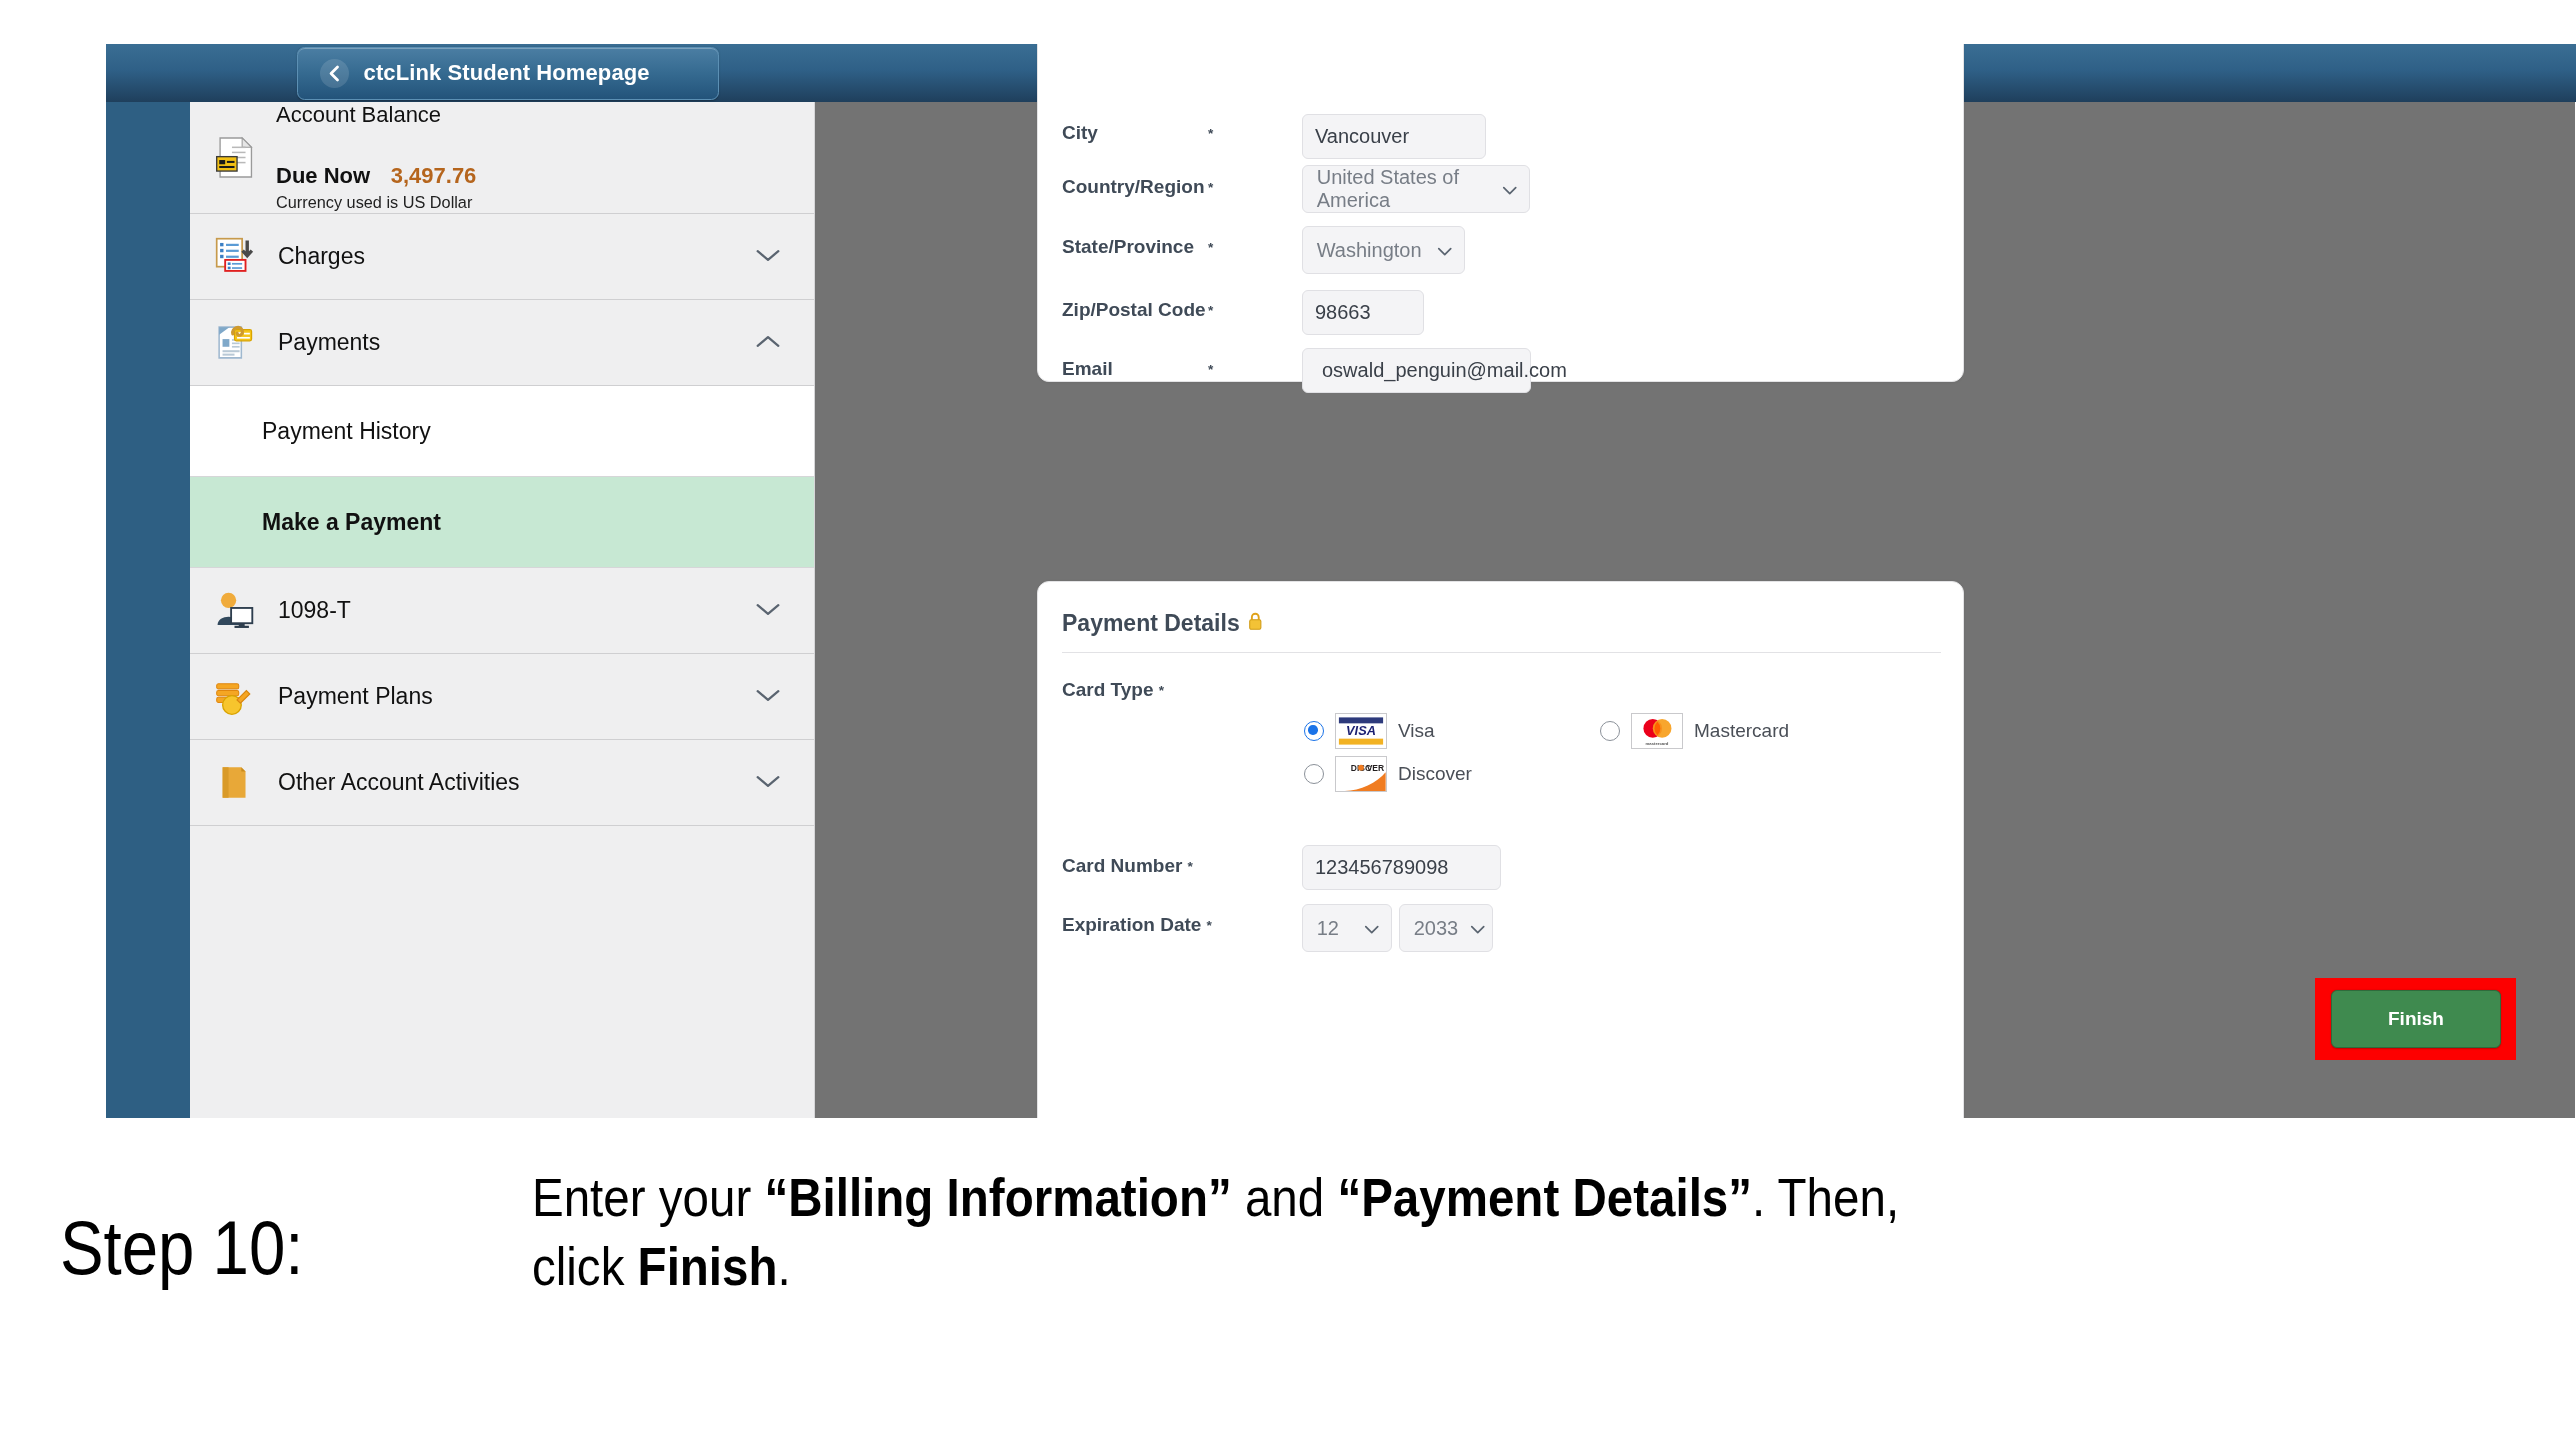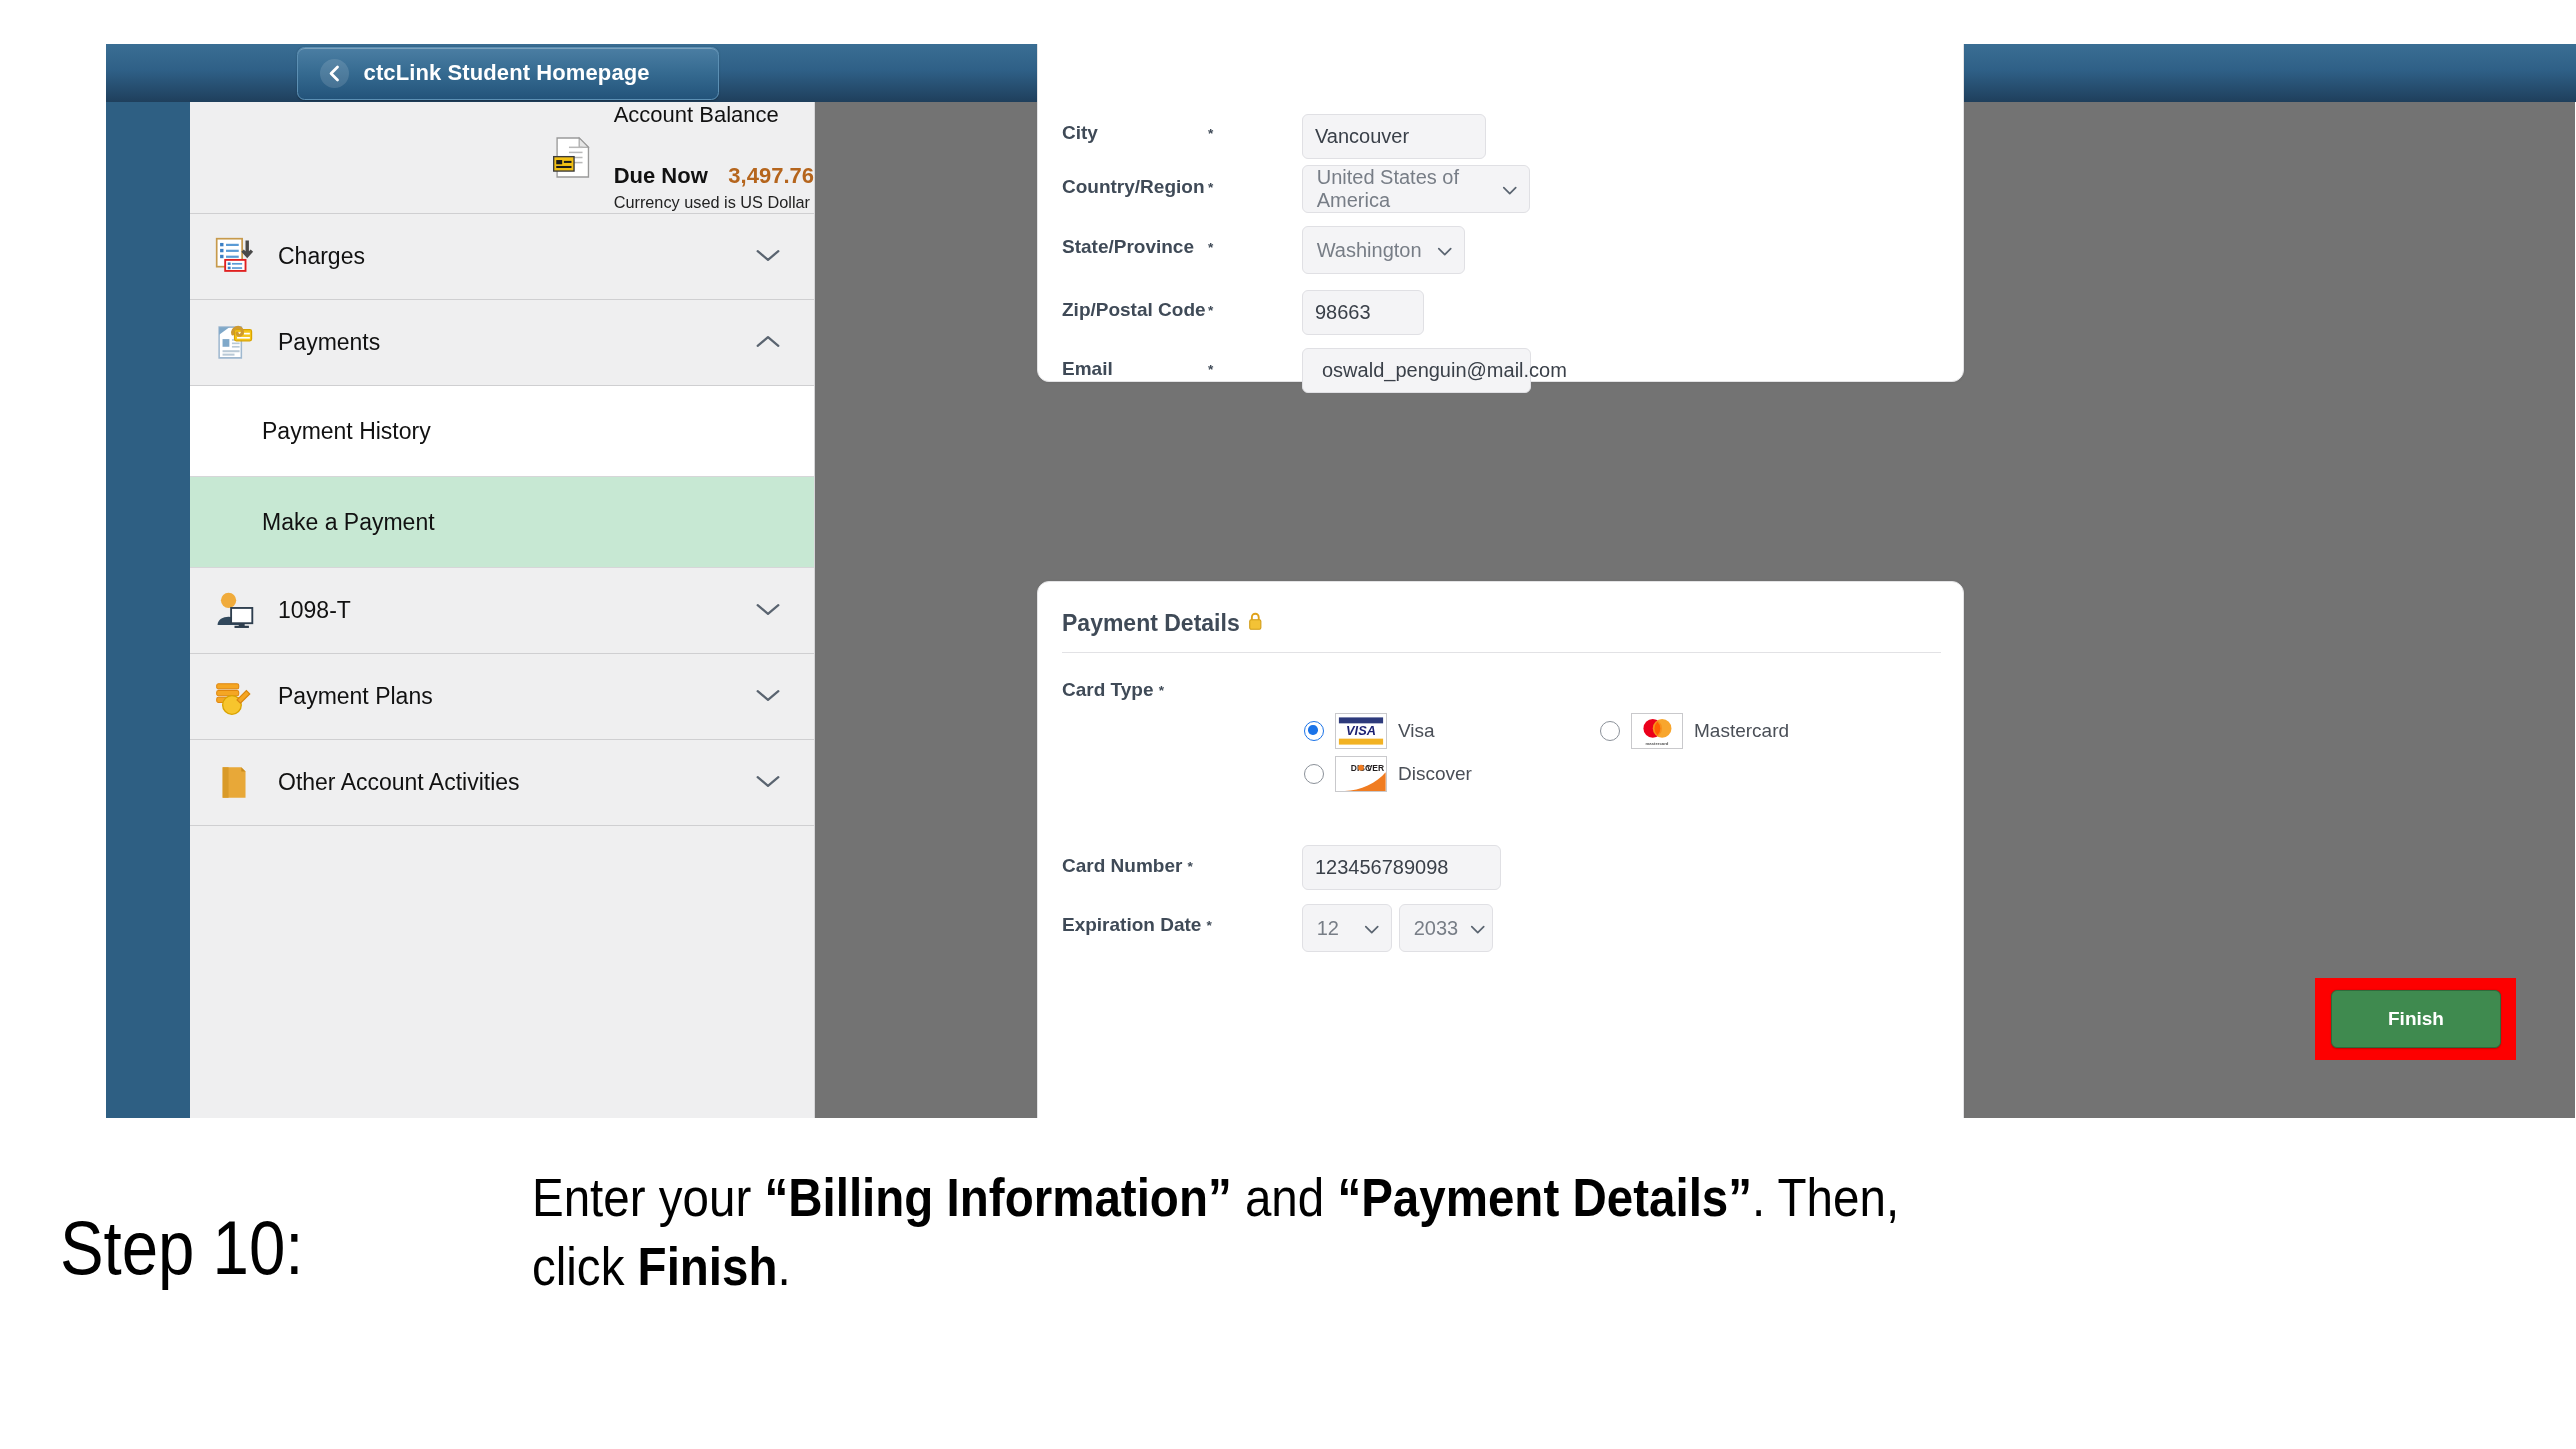--- a/index.html
+++ b/index.html
@@ -72,21 +72,20 @@
   #sidebar-top-accent{
     position:absolute;left:84px;top:0;width:625px;height:3.4px;
     background:#a8c6de;
   }
   .balance-row{
     position:relative;
     height:112px;
     border-bottom:0.9px solid #cfcfd1;
     display:flex;align-items:center;padding-left:19px;
     box-sizing:border-box;
-    justify-content:flex-end;
   }
   .balance-icon{width:50px;flex:0 0 50px;display:flex;justify-content:center;}
   .balance-text{padding-left:17px;line-height:1.22;}
   .balance-title{font-size:22px;color:#111;}
   .balance-due-line{display:flex;align-items:baseline;gap:20.6px;margin-top:2.6px;}
   .balance-due-label{font-size:22px;font-weight:bold;color:#111;margin-top:32px;}
   .balance-amount{font-size:22px;font-weight:bold;color:#b5651d;}
   .balance-currency{font-size:16.3px;color:#222;margin-top:3.4px;}
 
   .nav-item{
@@ -100,21 +99,21 @@
   .nav-label{font-size:23px;color:#111;padding-left:19px;}
   .nav-chev{position:absolute;right:33px;top:50%;transform:translateY(-50%);}
 
   .sub-item{
     height:91px;border-bottom:0.9px solid #d6d6d8;
     display:flex;align-items:center;padding-left:72px;
     box-sizing:border-box;background:#ffffff;
   }
   .sub-item.active{background:#c7e8d3;}
   .sub-label{font-size:23px;color:#111;}
-  .sub-item.active .sub-label{font-weight:normal;}
+  .sub-item.active .sub-label{font-weight:bold;}
 
   
   #content{
     position:absolute;left:709px;top:0;width:1760px;height:1016px;
     background:#737373;
   }
   .card{
     position:absolute;
     background:#ffffff;
     border:0.9px solid #e3e3e5;

